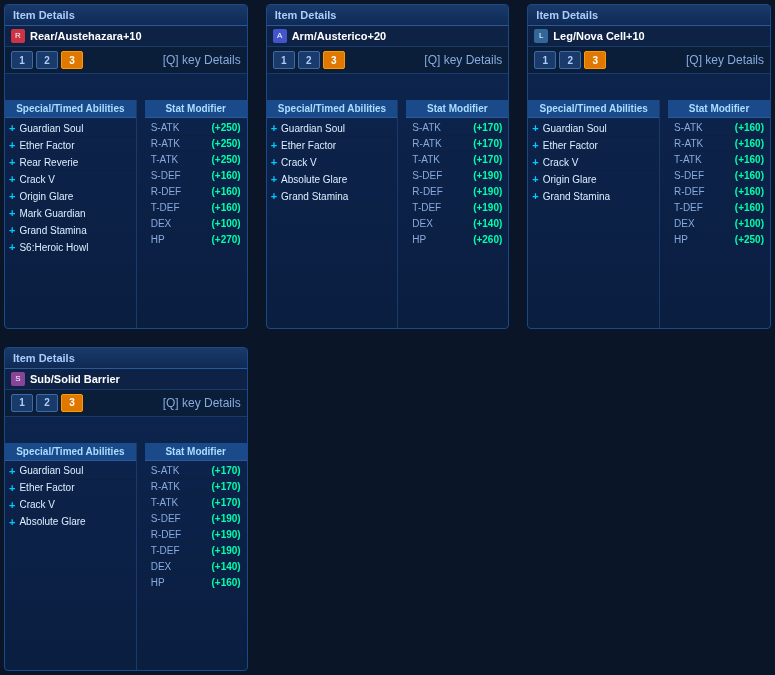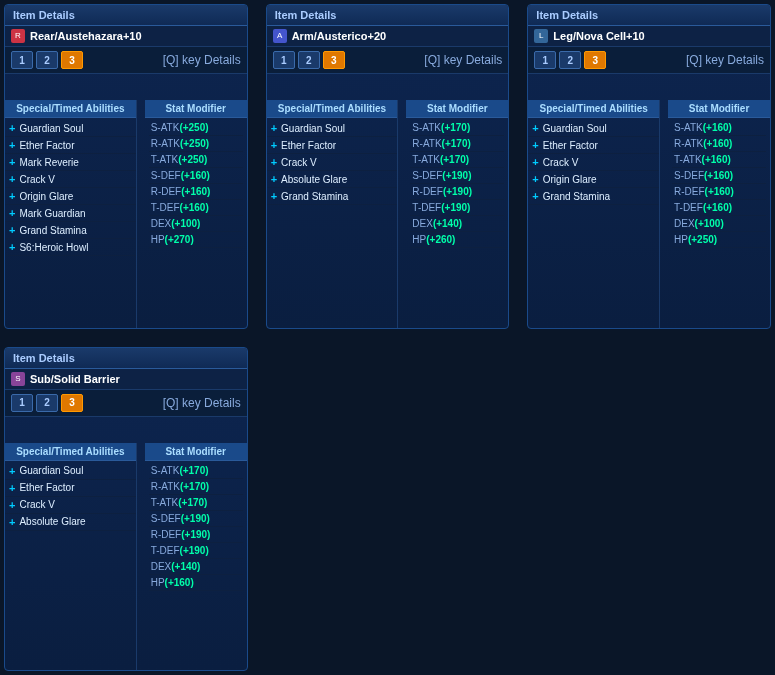--- a/index.html
+++ b/index.html
@@ -138,20 +138,21 @@
     }
 
     .stats-list {
       flex: 1;
       overflow-y: auto;
       padding: 2px 4px;
     }
 
     .stat-row {
       display: flex;
+      justify-content: space-between;
       padding: 2px 2px;
       color: #cce4ff;
       font-size: 10px;
       border-bottom: 1px solid #0d2040;
     }
 
     .stat-label {
       color: #88aadd;
     }
 
@@ -203,21 +204,21 @@
             <div class="ability-item">
               <span class="plus-icon">+</span>
               <span>Guardian Soul</span>
             </div>
             <div class="ability-item">
               <span class="plus-icon">+</span>
               <span>Ether Factor</span>
             </div>
             <div class="ability-item">
               <span class="plus-icon">+</span>
-              <span>Mark Reverie</span>
+              <span>Rear Reverie</span>
             </div>
             <div class="ability-item">
               <span class="plus-icon">+</span>
               <span>Crack V</span>
             </div>
             <div class="ability-item">
               <span class="plus-icon">+</span>
               <span>Origin Glare</span>
             </div>
             <div class="ability-item">

